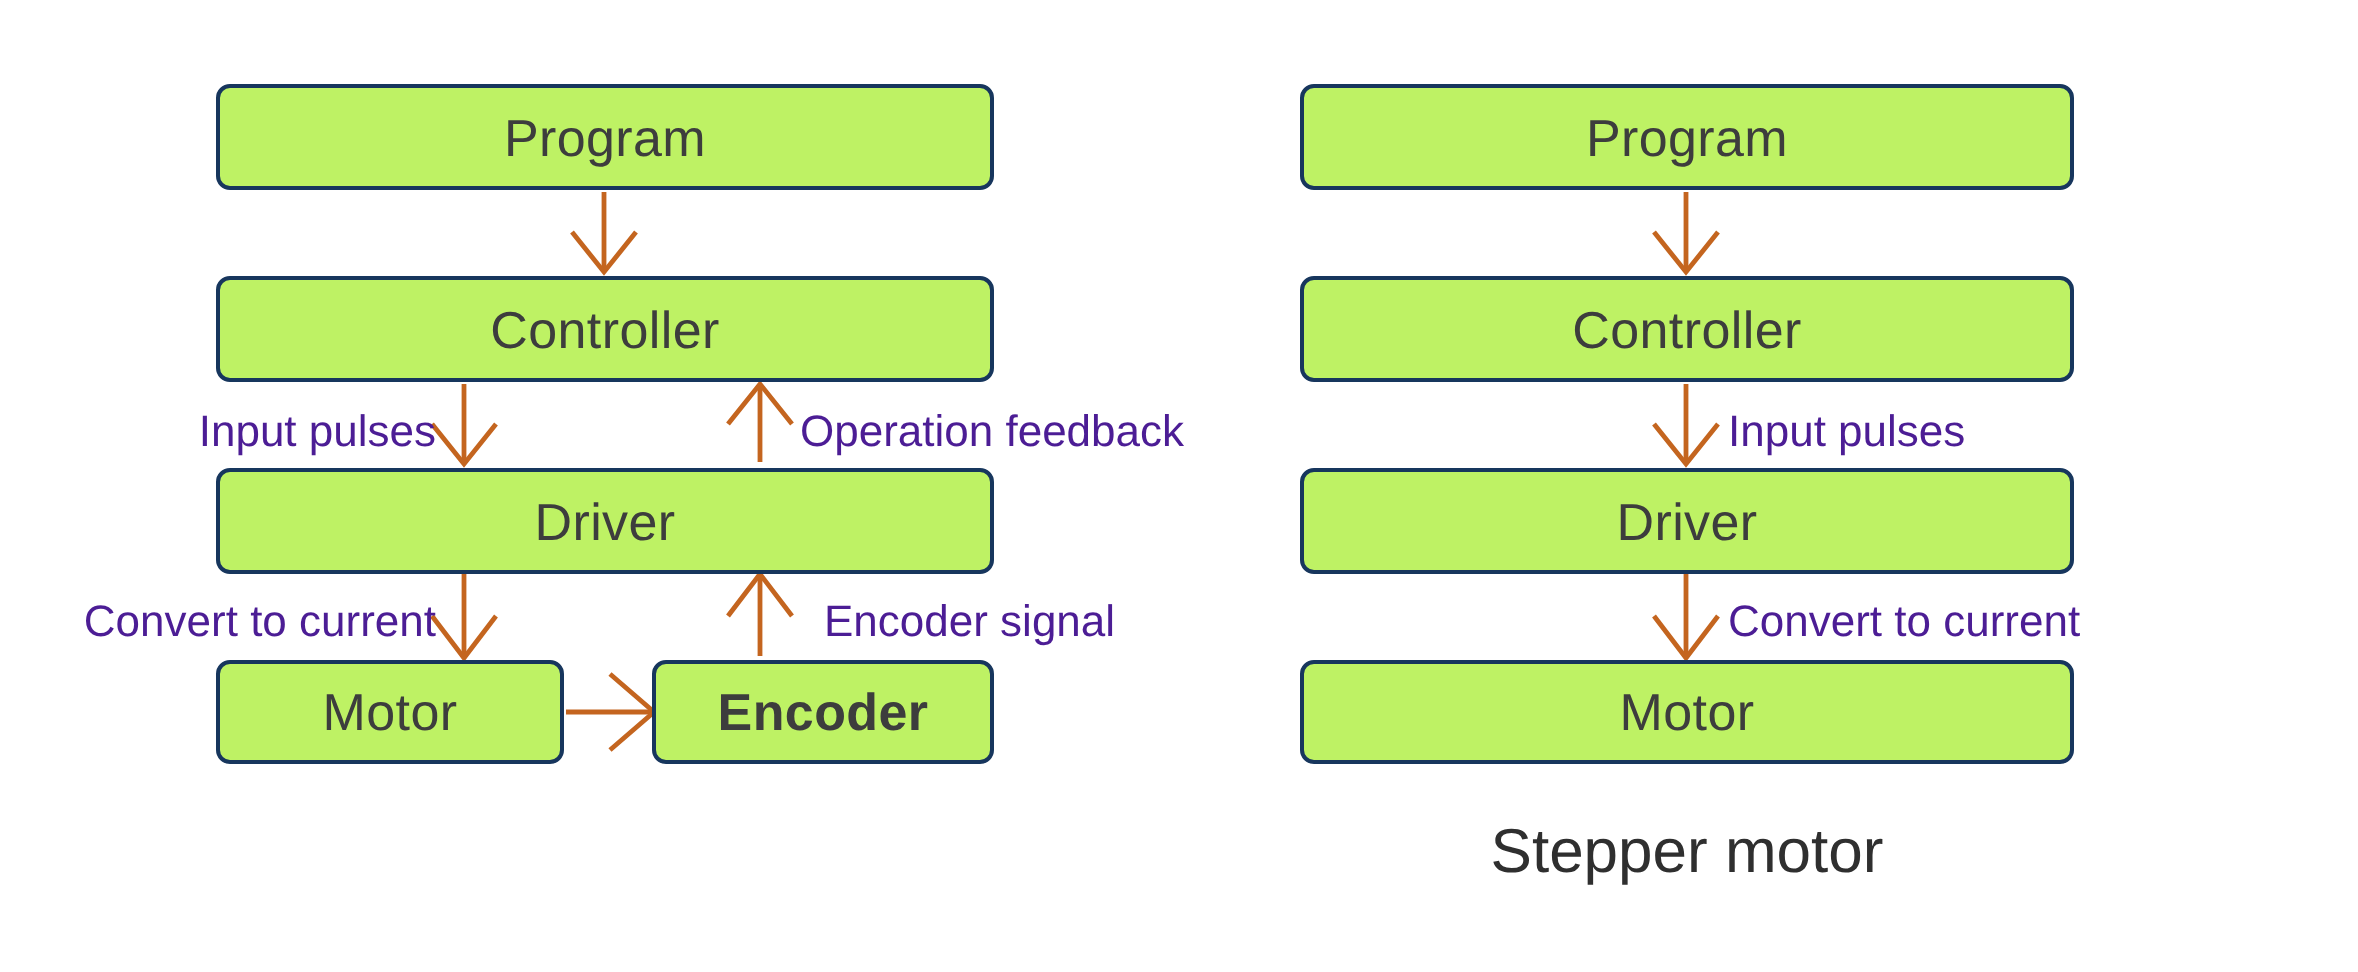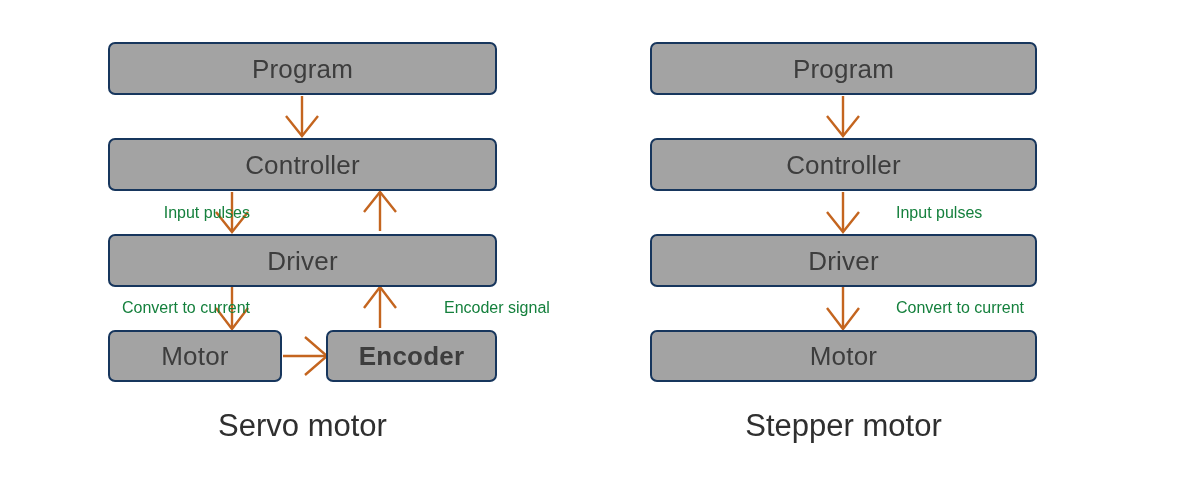--- a/index.html
+++ b/index.html
@@ -21,41 +21,40 @@
     left: 0;
     top: 0;
     width: 1179px;
     height: 486px;
   }
 
   
   .node {
     position: absolute;
     box-sizing: border-box;
-    background: #a3a3a3;
+    background: #bef264;
     border: 2.5px solid #17365d;
     border-radius: 7px;
     display: flex;
     align-items: center;
     justify-content: center;
     color: #3d3d3d;
     font-size: 26px;
     font-weight: 400;
     letter-spacing: 0.2px;
     line-height: 1;
   }
 
   
   .edge-label {
     position: absolute;
-    color: #15803d;
-    font-size: 16px;
+    color: #4c1d95;
+    font-size: 22px;
     white-space: nowrap;
     line-height: 1;
-    margin-left: 32px;
   }
   .edge-label.right-align {
     text-align: right;
   }
 
   
   .caption {
     position: absolute;
     color: #2f2f2f;
     font-size: 31px;
@@ -155,20 +154,21 @@
   <div class="node" style="left:108px; top:330px; width:174px; height:52px;">
     <span>Motor</span>
   </div>
 
   <div class="node" style="left:326px; top:330px; width:171px; height:52px;font-weight:bold;">
     <span>Encoder</span>
   </div>
 
   <div class="edge-label right-align" style="left:0px; top:205px; width:218px;">Input pulses</div>
 
+  <div class="edge-label" style="left:400px; top:205px;">Operation feedback</div>
 
   <div class="edge-label right-align" style="left:0px; top:300px; width:218px;">Convert to current</div>
 
   <div class="edge-label" style="left:412px; top:300px;">Encoder signal</div>
 
   <div class="node" style="left:650px; top:42px; width:387px; height:53px;">
     <span>Program</span>
   </div>
 
   <div class="node" style="left:650px; top:138px; width:387px; height:53px;">
@@ -180,17 +180,16 @@
   </div>
 
   <div class="node" style="left:650px; top:330px; width:387px; height:52px;">
     <span>Motor</span>
   </div>
 
   <div class="edge-label" style="left:864px; top:205px;">Input pulses</div>
 
   <div class="edge-label" style="left:864px; top:300px;">Convert to current</div>
 
-  <div class="caption" style="left:108px; top:410px; width:389px;">Servo motor</div>
 
   <div class="caption" style="left:650px; top:410px; width:387px;">Stepper motor</div>
 
 </div>
 
 </body></html>

